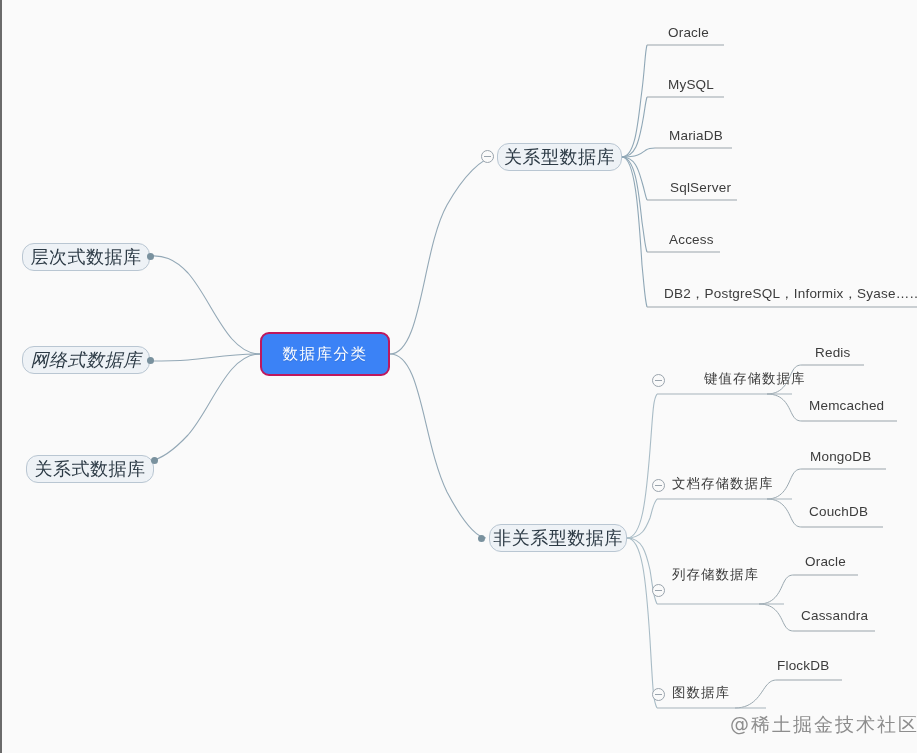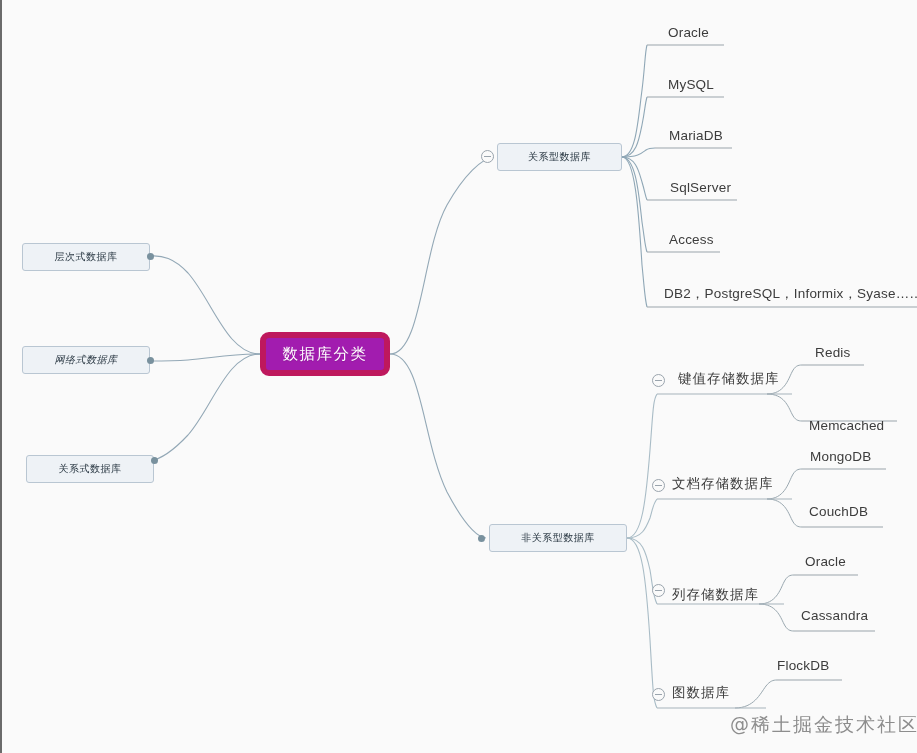--- a/index.html
+++ b/index.html
@@ -23,34 +23,34 @@
     width: 917px;
     height: 753px;
     pointer-events: none;
   }
 
   
   .box {
     position: absolute;
     box-sizing: border-box;
     border: 1px solid #b9c6d2;
-    border-radius: 3px;
+    border-radius: 12px;
     background: #eef2f6;
     color: #2c3a45;
-    font-size: 10px;
+    font-size: 18px;
     line-height: 1;
     display: flex;
     align-items: center;
     justify-content: center;
     letter-spacing: 0.5px;
     white-space: nowrap;
   }
   .box.root {
-    background: #a21caf;
-    border: 6px solid #be185d;
+    background: #3b82f6;
+    border: 2px solid #be185d;
     color: #ffffff;
     font-size: 15.5px;
     border-radius: 9px;
     letter-spacing: 1.5px;
     text-shadow: 0 1px 1px rgba(0,0,0,.12);
   }
 
   
   .uline {
     position: absolute;
@@ -198,31 +198,31 @@
   <div class="uline" style="left:666px; top:78px;">MySQL</div>
   <div class="uline" style="left:667px; top:129px;">MariaDB</div>
   <div class="uline" style="left:668px; top:181px;">SqlServer</div>
   <div class="uline" style="left:667px; top:233px;">Access</div>
   <div class="uline" style="left:662px; top:287px;">DB2，PostgreSQL，Informix，Syase……</div>
 
   <div class="dot" style="left:476px; top:535px;"></div>
   <div class="box" style="left:487px; top:524px; width:138px; height:28px;">非关系型数据库</div>
 
   <div class="minus" style="left:650px; top:374px;"></div>
-  <div class="uline cn" style="left:676px; top:372px;">键值存储数据库</div>
+  <div class="uline cn" style="left:702px; top:372px;">键值存储数据库</div>
   <div class="uline" style="left:813px; top:346px;">Redis</div>
-  <div class="uline" style="left:807px; top:399px;margin-top:20px;">Memcached</div>
+  <div class="uline" style="left:807px; top:399px;">Memcached</div>
 
   <div class="minus" style="left:650px; top:479px;"></div>
   <div class="uline cn" style="left:670px; top:477px;">文档存储数据库</div>
   <div class="uline" style="left:808px; top:450px;">MongoDB</div>
   <div class="uline" style="left:807px; top:505px;">CouchDB</div>
 
   <div class="minus" style="left:650px; top:584px;"></div>
-  <div class="uline cn" style="left:670px; top:588px;">列存储数据库</div>
+  <div class="uline cn" style="left:670px; top:568px;">列存储数据库</div>
   <div class="uline" style="left:803px; top:555px;">Oracle</div>
   <div class="uline" style="left:799px; top:609px;">Cassandra</div>
 
   <div class="minus" style="left:650px; top:688px;"></div>
   <div class="uline cn" style="left:670px; top:686px;">图数据库</div>
   <div class="uline" style="left:775px; top:659px;">FlockDB</div>
 
   <div class="watermark" style="left:728px; top:712px;">@稀土掘金技术社区</div>
 
 </div>

